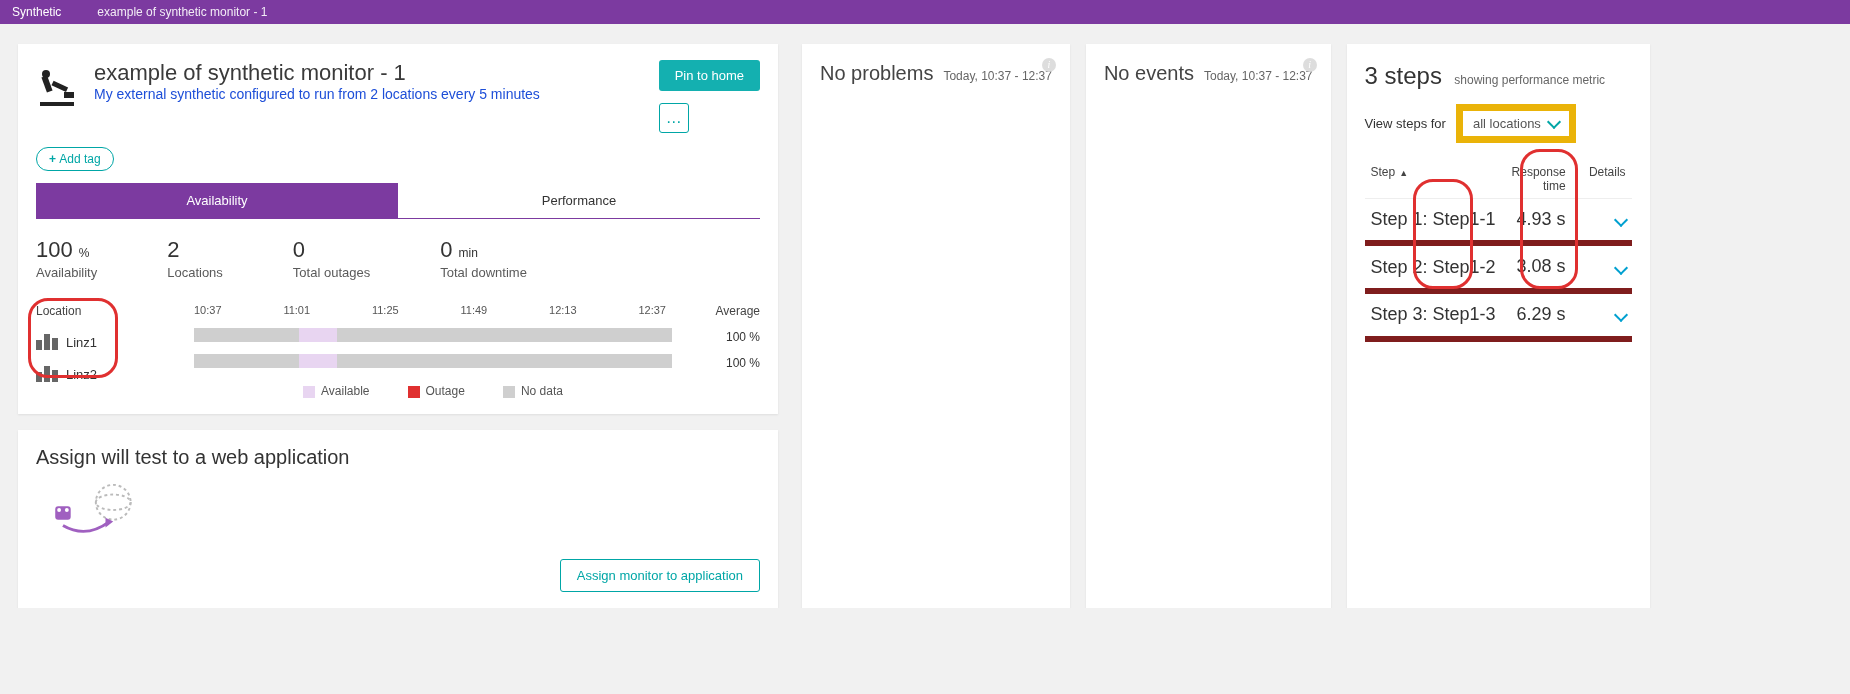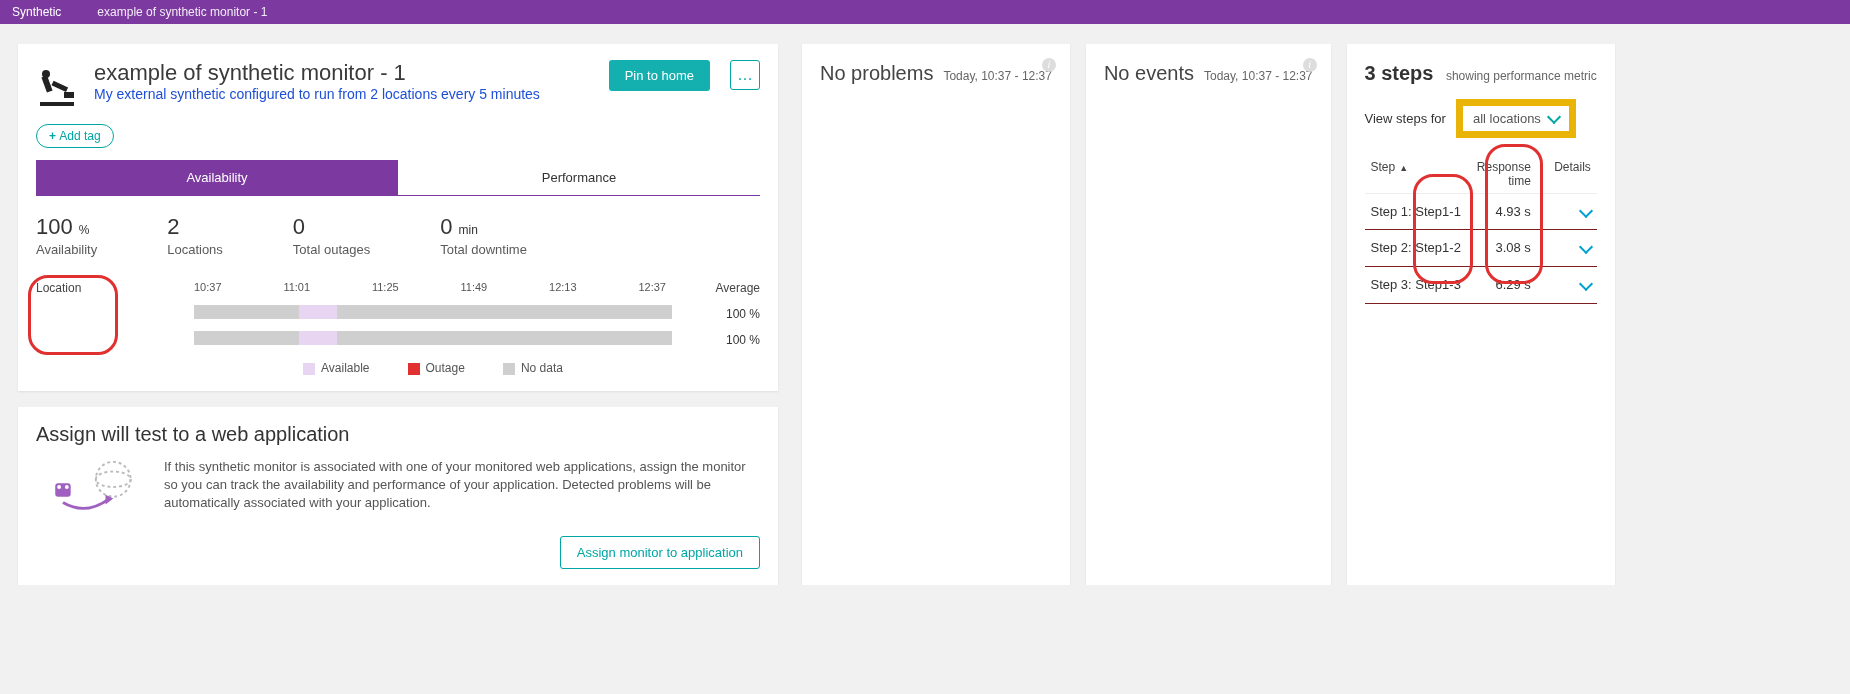--- a/index.html
+++ b/index.html
@@ -29,21 +29,21 @@
   .right{flex:1;min-width:0;display:flex;flex-direction:row;gap:16px;}
 
   .card{background:#fff;box-shadow:0 1px 2px rgba(0,0,0,.08);padding:16px 18px;}
 
   
   .hdr{display:flex;align-items:flex-start;}
   .robot{width:46px;height:46px;margin-right:12px;margin-top:4px;}
   .title-row{flex:1;}
   .title{font-size:22px;font-weight:300;color:#3a3a3a;margin:0;}
   .subtitle{font-size:14px;color:#1d4ed8;}
-  .hdr-actions{display:flex;gap:20px;align-items:flex-start;}
+  .hdr-actions{display:flex;gap:12px;align-items:flex-start;flex-direction:column;}
   .pin{background:var(--teal-btn);color:#fff;border:none;padding:8px 16px;font-size:13px;border-radius:3px;cursor:pointer;}
   .more{width:30px;height:30px;border:1px solid var(--teal);background:#fff;color:var(--teal);font-size:16px;line-height:26px;text-align:center;border-radius:3px;cursor:pointer;}
   .addtag{margin-top:14px;border:1px solid var(--teal);color:var(--teal);background:#fff;border-radius:14px;padding:4px 12px;font-size:12px;cursor:pointer;}
   .addtag::before{content:"+ ";font-weight:bold;}
 
   
   .tabs{display:flex;margin-top:12px;}
   .tab{flex:1;text-align:center;padding:10px 0;font-size:13px;cursor:pointer;border-bottom:1px solid var(--purple);}
   .tab.active{background:var(--purple);color:#fff;}
 
@@ -84,31 +84,31 @@
   .assign-btn{border:1px solid var(--teal);background:#fff;color:var(--teal);padding:8px 16px;font-size:13px;border-radius:3px;cursor:pointer;}
 
   
   .simple{display:flex;align-items:baseline;gap:10px;position:relative;padding:18px;}
   .simple-title{font-size:20px;font-weight:300;color:#444;}
   .simple-sub{font-size:12px;color:#666;}
   .info-dot{position:absolute;right:14px;top:14px;width:14px;height:14px;border-radius:50%;background:#ddd;color:#fff;font-size:10px;line-height:14px;text-align:center;font-style:italic;font-family:Georgia,serif;}
 
   
   .steps{padding:18px;position:relative;}
-  .steps-title{font-size:20px;font-weight:700;}
+  .steps-title{font-size:24px;font-weight:400;}
   .steps-sub{font-size:12px;color:#666;margin-left:8px;}
   .viewrow{margin-top:14px;font-size:13px;display:flex;align-items:center;gap:10px;}
   .loc-dd{border:7px solid #eab308;padding:5px 10px;font-size:13px;color:#555;cursor:pointer;display:flex;align-items:center;gap:8px;}
   .chev{width:10px;height:10px;border-right:2px solid var(--teal);border-bottom:2px solid var(--teal);transform:rotate(45deg);display:inline-block;margin-top:-4px;}
   .step-table{margin-top:18px;}
   .step-hdr{display:flex;font-size:12px;color:#444;padding:4px 6px;border-bottom:1px solid #eee;}
   .col-step{flex:1;}
   .col-resp{width:70px;text-align:right;line-height:1.2;}
   .col-det{width:60px;text-align:right;}
-  .step-row{display:flex;padding:10px 6px;font-size:13px;border-bottom:1px solid #7f1d1d;cursor:pointer;}
+  .step-row{display:flex;align-items:center;padding:10px 6px;font-size:18px;border-bottom:6px solid #7f1d1d;cursor:pointer;}
   .step-row .col-det .chev{border-color:var(--link);}
   .step-name{color:#333;}
   .sort-up{font-size:9px;margin-left:4px;}
 
 </style>
 </head>
 <body>
 
 <div class="crumb">
   <div class="crumb-first">Synthetic</div>
@@ -160,20 +160,38 @@
           <div>
             <div class="stat-big">0 <span class="unit">min</span></div>
             <div class="stat-lbl">Total downtime</div>
           </div>
         </div>
 
       <div class="loc-block">
         <div class="annot-circle" style="left:-8px;top:-6px;width:90px;height:80px;"></div>
         <div class="loc-col">
           <div class="loc-col-title">Location</div>
+          <div id="loc-list">
+              <div class="loc-item">
+                <span class="loc-ico">
+                  <span></span>
+                  <span></span>
+                  <span></span>
+                </span>
+                <span>Linz1</span>
+              </div>
+              <div class="loc-item">
+                <span class="loc-ico">
+                  <span></span>
+                  <span></span>
+                  <span></span>
+                </span>
+                <span>Linz2</span>
+              </div>
+            </div>
         </div>
         <div class="tl-col">
           <div class="tl-times" id="tl-times">
               <span>10:37</span>
               <span>11:01</span>
               <span>11:25</span>
               <span>11:49</span>
               <span>12:13</span>
               <span>12:37</span>
             </div>
@@ -210,21 +228,20 @@
       <div class="assign-body">
         <svg class="assign-svg" viewBox="0 0 110 60">
           <circle cx="78" cy="22" r="18" fill="none" stroke="#bbb" stroke-width="2" stroke-dasharray="3 3"></circle>
           <ellipse cx="78" cy="22" rx="18" ry="8" fill="none" stroke="#bbb" stroke-width="2" stroke-dasharray="3 3"></ellipse>
           <rect x="18" y="26" width="16" height="14" rx="3" fill="#a060c0"></rect>
           <circle cx="22" cy="30" r="2" fill="#fff"></circle>
             <circle cx="30" cy="30" r="2" fill="#fff"></circle>
           <path d="M26 46 Q50 60 74 42" fill="none" stroke="#a060c0" stroke-width="3"></path>
           <path d="M70 38 L78 42 L70 48 Z" fill="#a060c0"></path>
         </svg>
-        <div class="assign-text">If this synthetic monitor is associated with one of your monitored web applications, assign the monitor so you can track the availability and performance of your application. Detected problems will be automatically associated with your application.</div>
       </div>
       <div class="assign-btn-row">
         <button class="assign-btn">Assign monitor to application</button>
       </div>
     </div>
   </div>
 
   <div class="right">
     <div class="card simple">
       <span class="simple-title">No problems</span>

